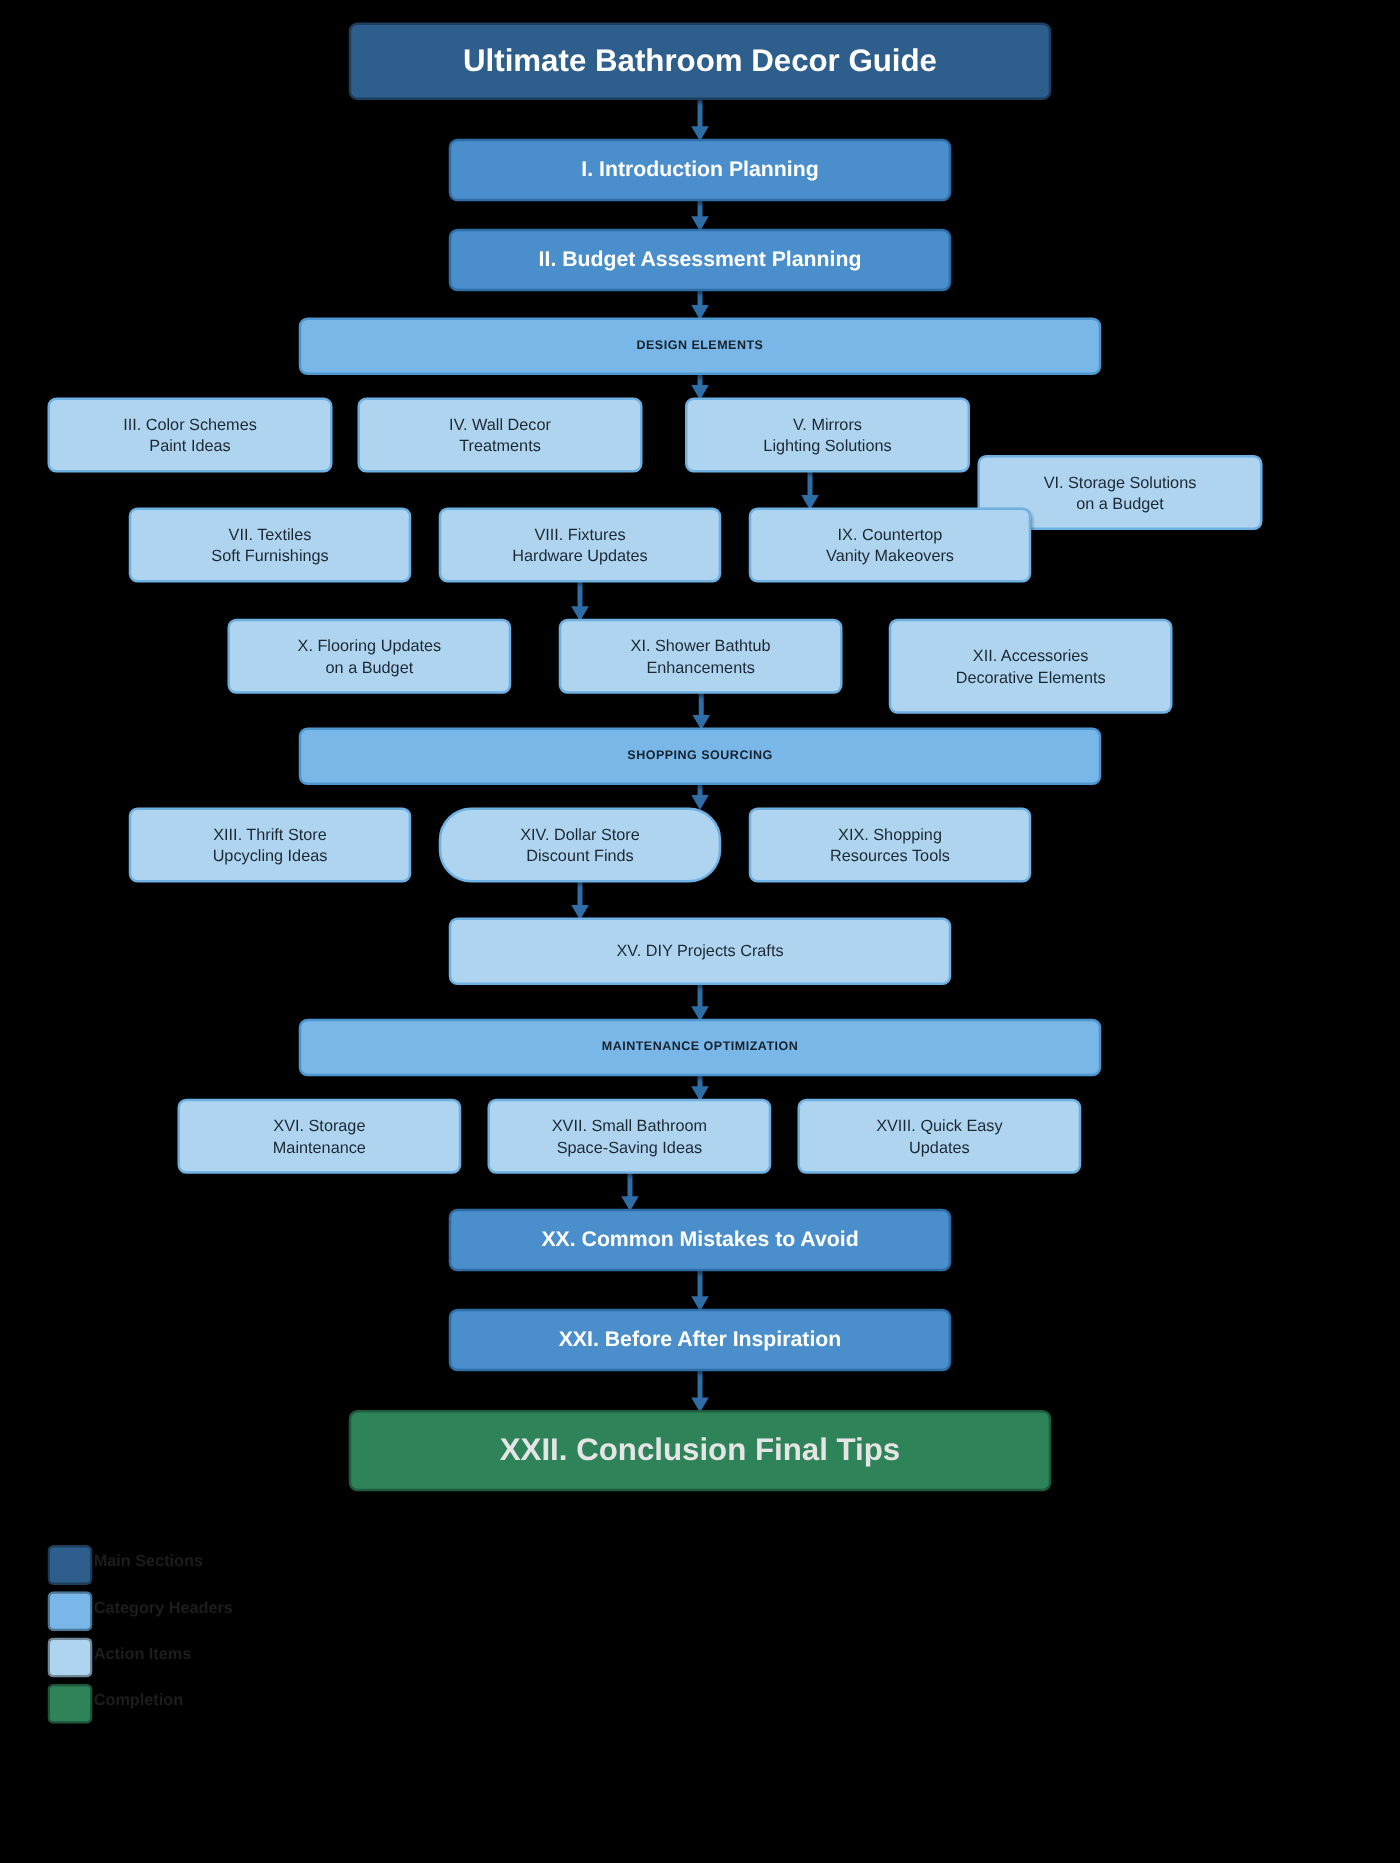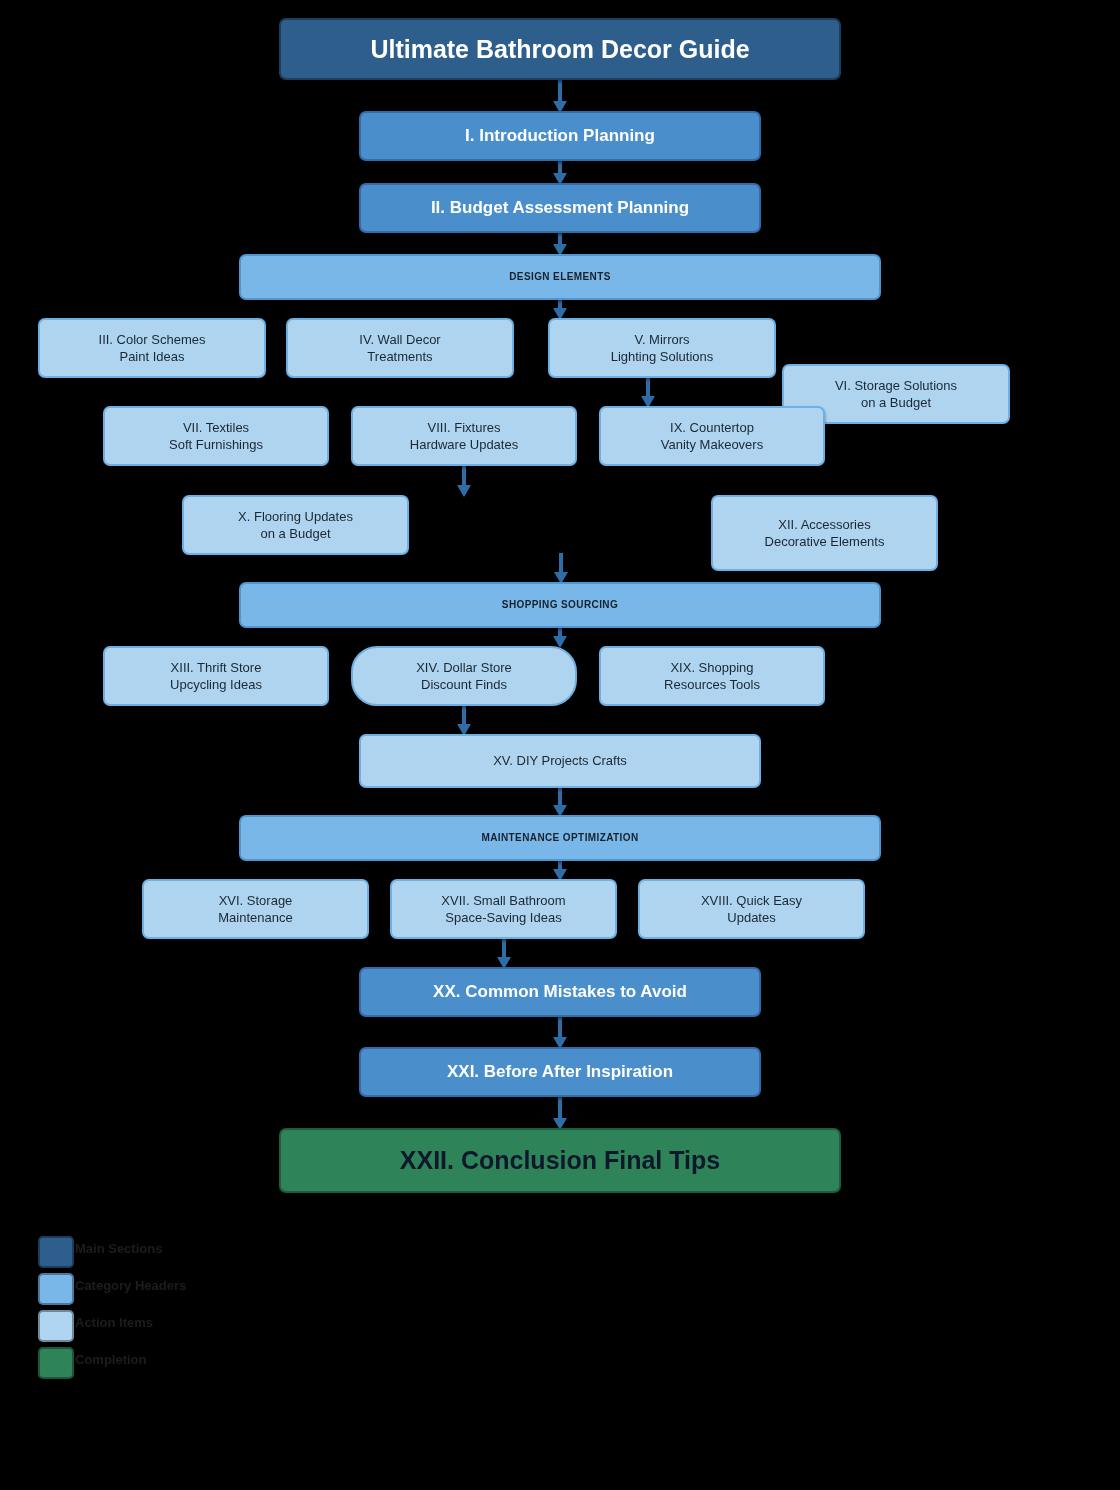--- a/index.html
+++ b/index.html
@@ -39,21 +39,21 @@
     letter-spacing:.4px;
     box-shadow:0 2px 3px rgba(0,0,0,.45);
   }
   .t-action{
     background:#aed4ef;border:2px solid #6fb0e2;
     color:#1b2833;font-size:13px;font-weight:normal;
     box-shadow:0 2px 3px rgba(0,0,0,.45);
   }
   .t-done{
     background:#2e8359;border:2px solid #1d5c3c;
-    color:#0f172a;font-size:25px;font-weight:bold;
+    color:#e5e5e5;font-size:25px;font-weight:bold;
     box-shadow:0 2px 3px rgba(0,0,0,.5);
   }
 
   
   .arrow{position:absolute;z-index:1;}
   .arrow .shaft{
     position:absolute;left:50%;top:0;
     transform:translateX(-50%);
     width:4px;background:#2f6da6;
   }
@@ -178,20 +178,24 @@
       <span class="ln">Hardware Updates</span>
     </div>
     <div class="node t-action" style="left: 599px; top: 406px; width: 226px; height: 60px;">
       <span class="ln">IX. Countertop</span>
       <span class="ln">Vanity Makeovers</span>
     </div>
     <div class="node t-action" style="left: 182px; top: 495px; width: 227px; height: 60px;">
       <span class="ln">X. Flooring Updates</span>
       <span class="ln">on a Budget</span>
     </div>
+    <div class="node t-action" style="left: 447px; top: 495px; width: 227px; height: 60px;">
+      <span class="ln">XI. Shower Bathtub</span>
+      <span class="ln">Enhancements</span>
+    </div>
     <div class="node t-action" style="left: 711px; top: 495px; width: 227px; height: 76px;">
       <span class="ln">XII. Accessories</span>
       <span class="ln">Decorative Elements</span>
     </div>
     <div class="node t-cat" style="left: 239px; top: 582px; width: 642px; height: 46px;">
       <span class="ln">SHOPPING SOURCING</span>
     </div>
     <div class="node t-action" style="left: 103px; top: 646px; width: 226px; height: 60px;">
       <span class="ln">XIII. Thrift Store</span>
       <span class="ln">Upcycling Ideas</span>

